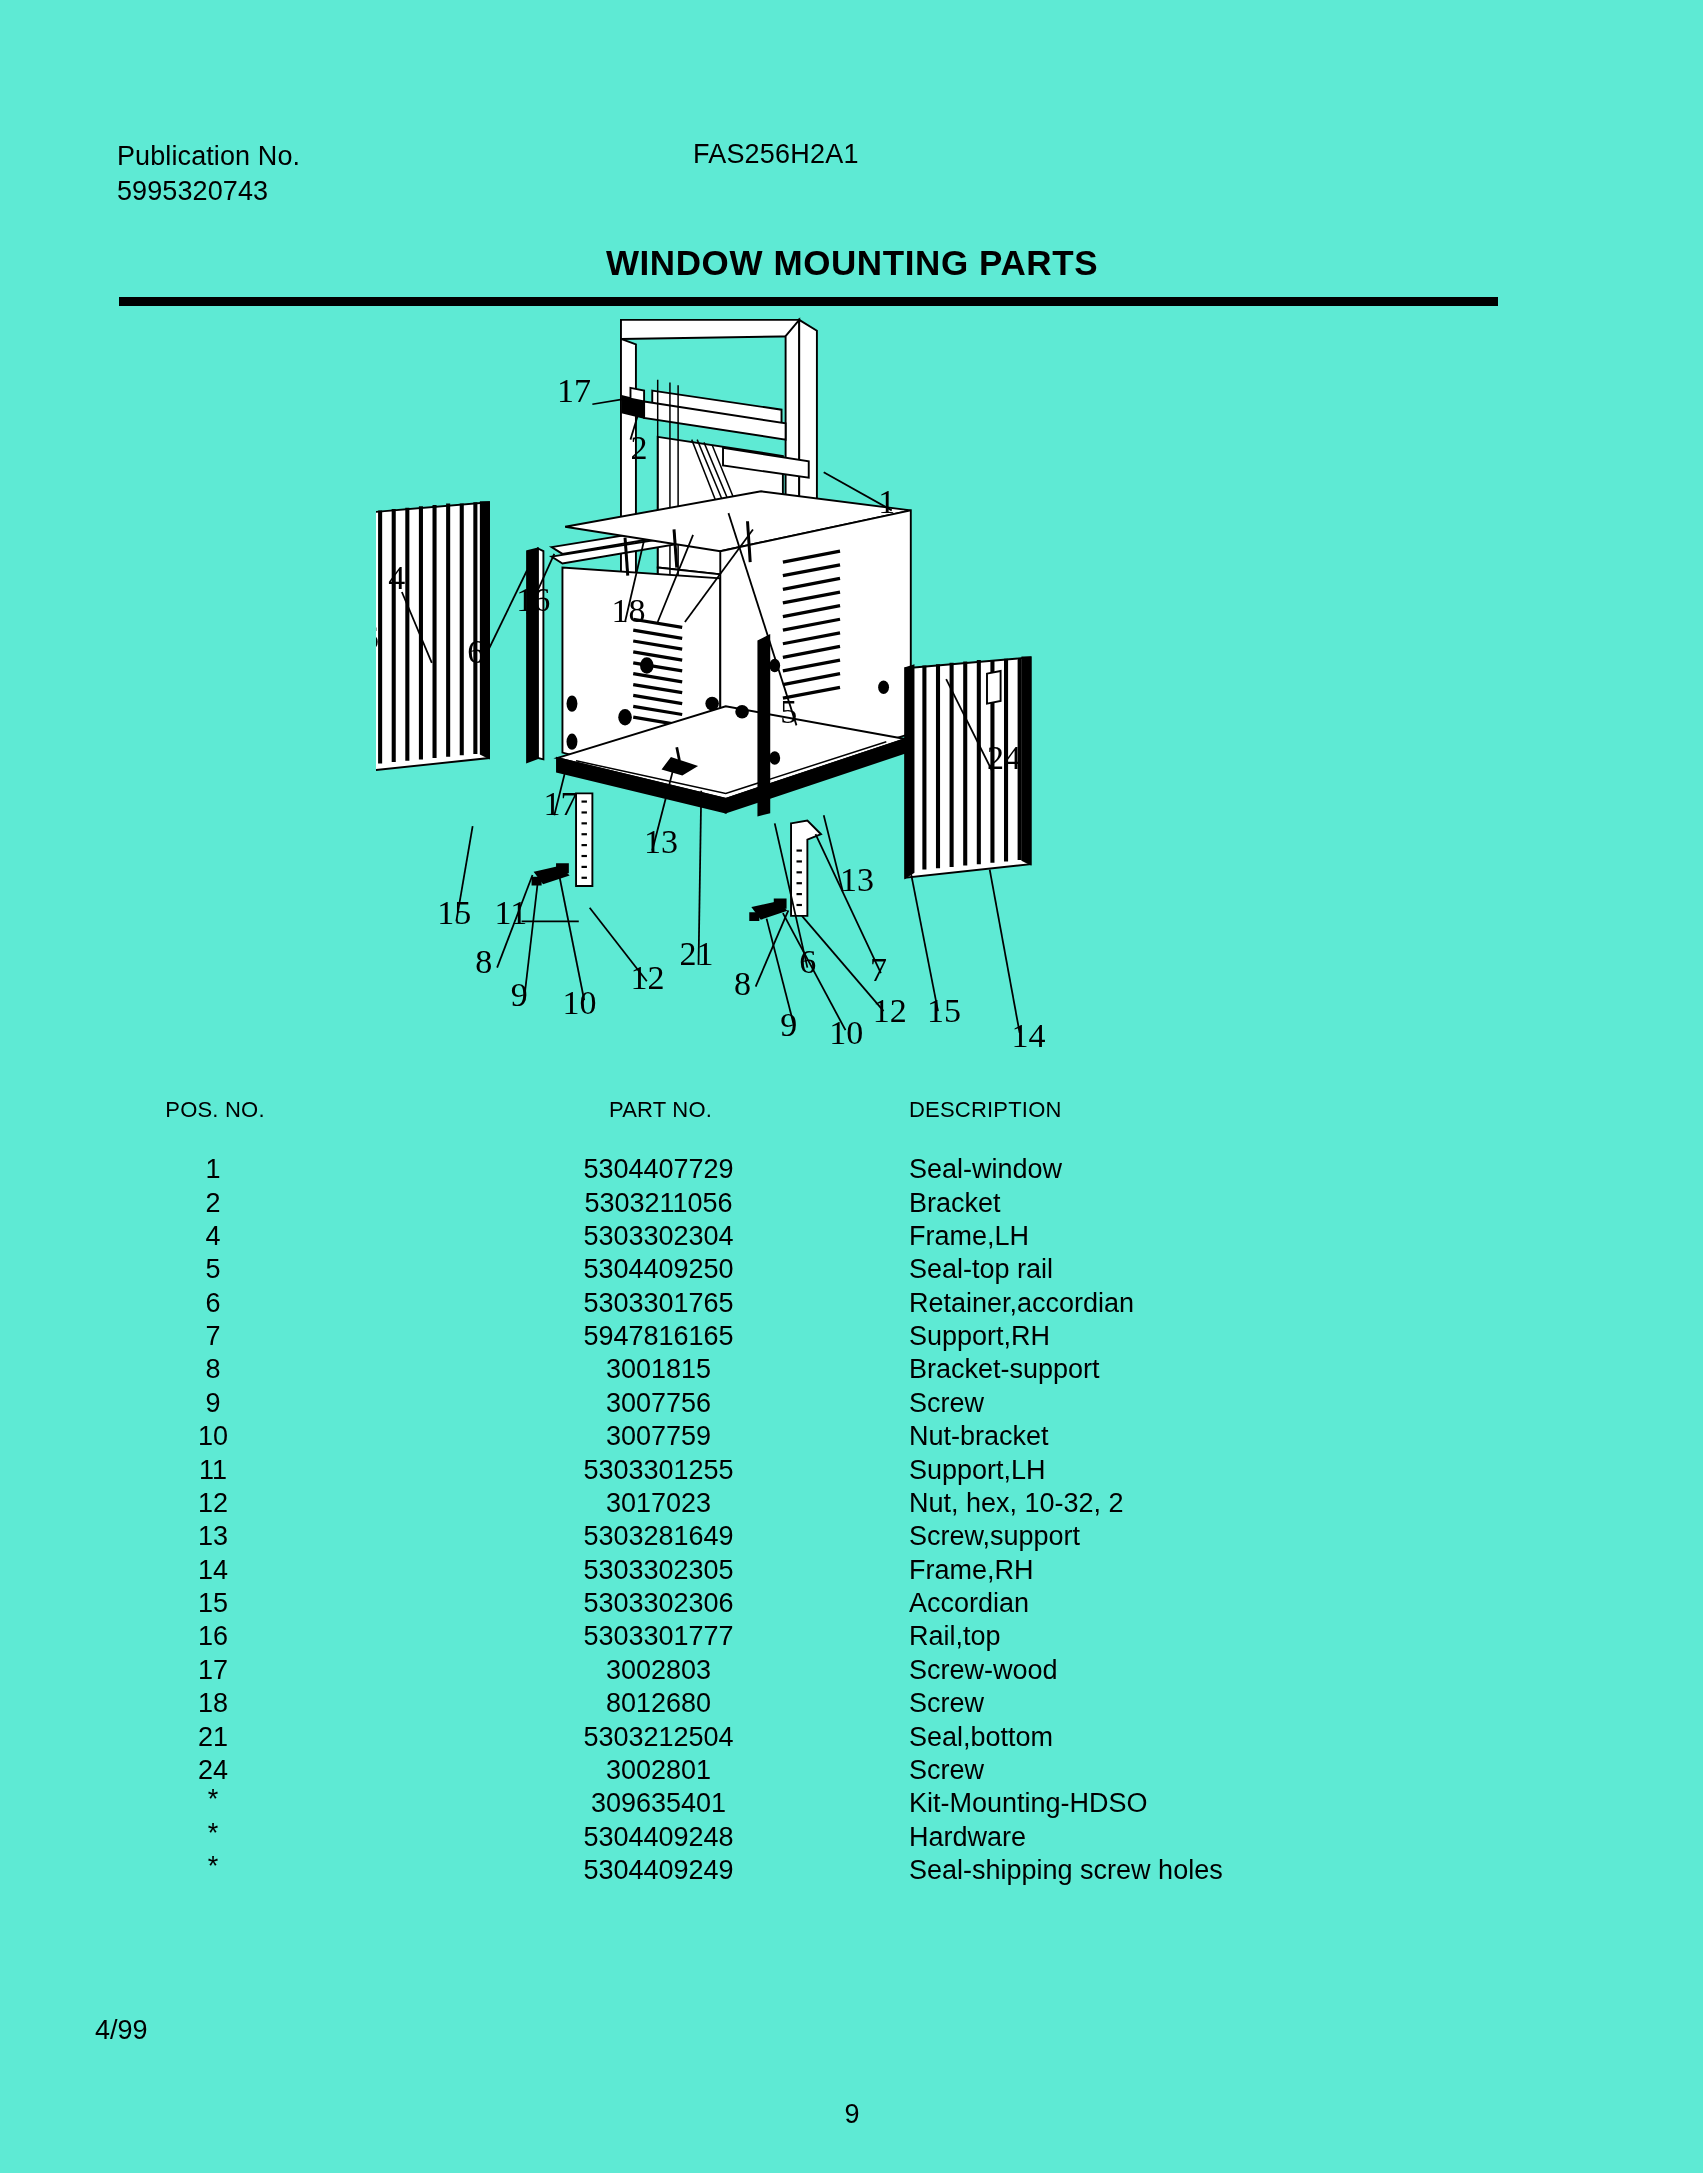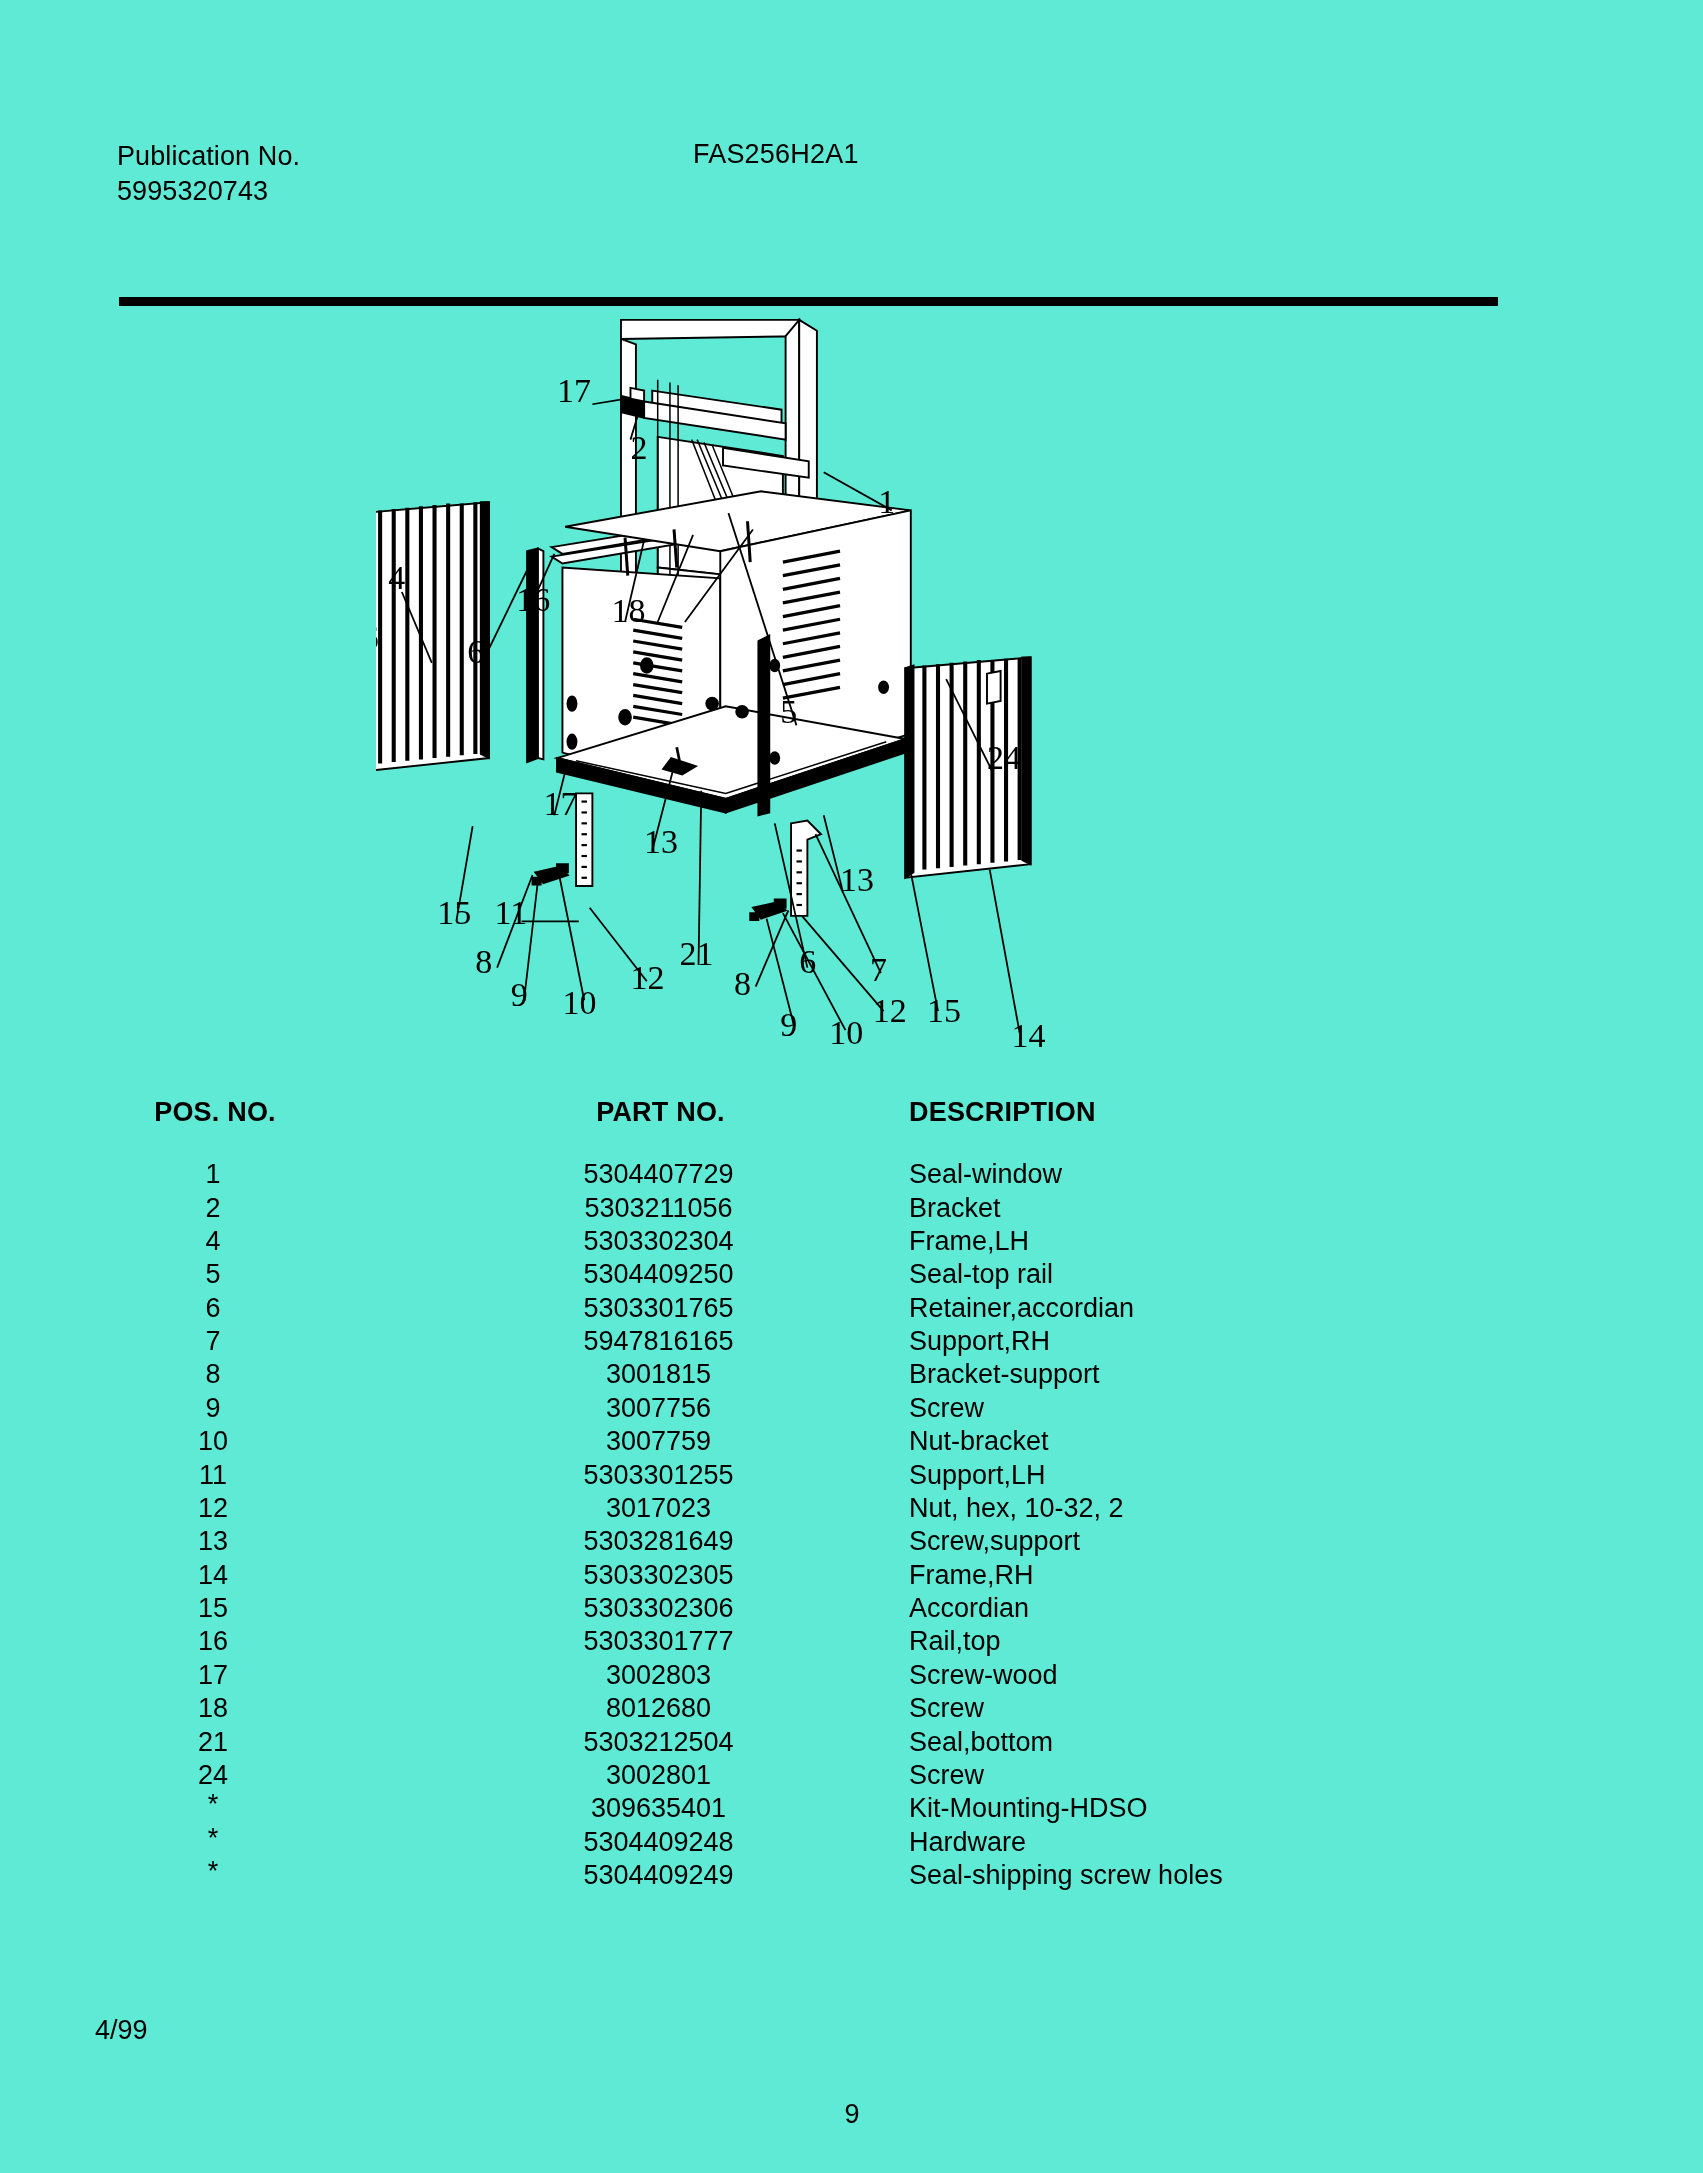--- a/index.html
+++ b/index.html
@@ -84,22 +84,22 @@
     border-collapse: collapse;
     margin: 0;
     width: 1704px;
     table-layout: fixed;
   }
   table.pt col.c-pos   { width: 426px; }
   table.pt col.c-part  { width: 465px; }
   table.pt col.c-desc  { width: 813px; }
 
   table.pt th {
-    font-size: 27px;
-    font-weight: bold;
+    font-size: 22px;
+    font-weight: normal;
     padding: 0 0 30px 4px;
     letter-spacing: 0.2px;
   }
   table.pt th.h-pos  { text-align: center; }
   table.pt th.h-part { text-align: center; }
   table.pt th.h-desc { text-align: left; padding-left: 18px; }
 
   table.pt td {
     font-size: 27px;
     font-weight: 400;
@@ -140,20 +140,21 @@
 
 <div id="page">
 
   <div class="pub-block">
     <div>Publication No.</div>
     <div>5995320743</div>
   </div>
 
   <div class="model-no">FAS256H2A1</div>
 
+  <div class="doc-title">WINDOW MOUNTING PARTS</div>
 
   <div class="title-rule"></div>
 
   <div class="diagram-wrap">
     <svg viewBox="0 0 560 560" preserveAspectRatio="xMidYMid meet">
       <g fill="none" stroke="#000" stroke-width="1.4" stroke-linejoin="miter">
 
         <g>
           <path d="M169 8 L300 8 L300 20 L169 22 Z" fill="#fff"></path>
           <path d="M169 22 L169 290 L180 292 L180 26 Z" fill="#fff"></path>

